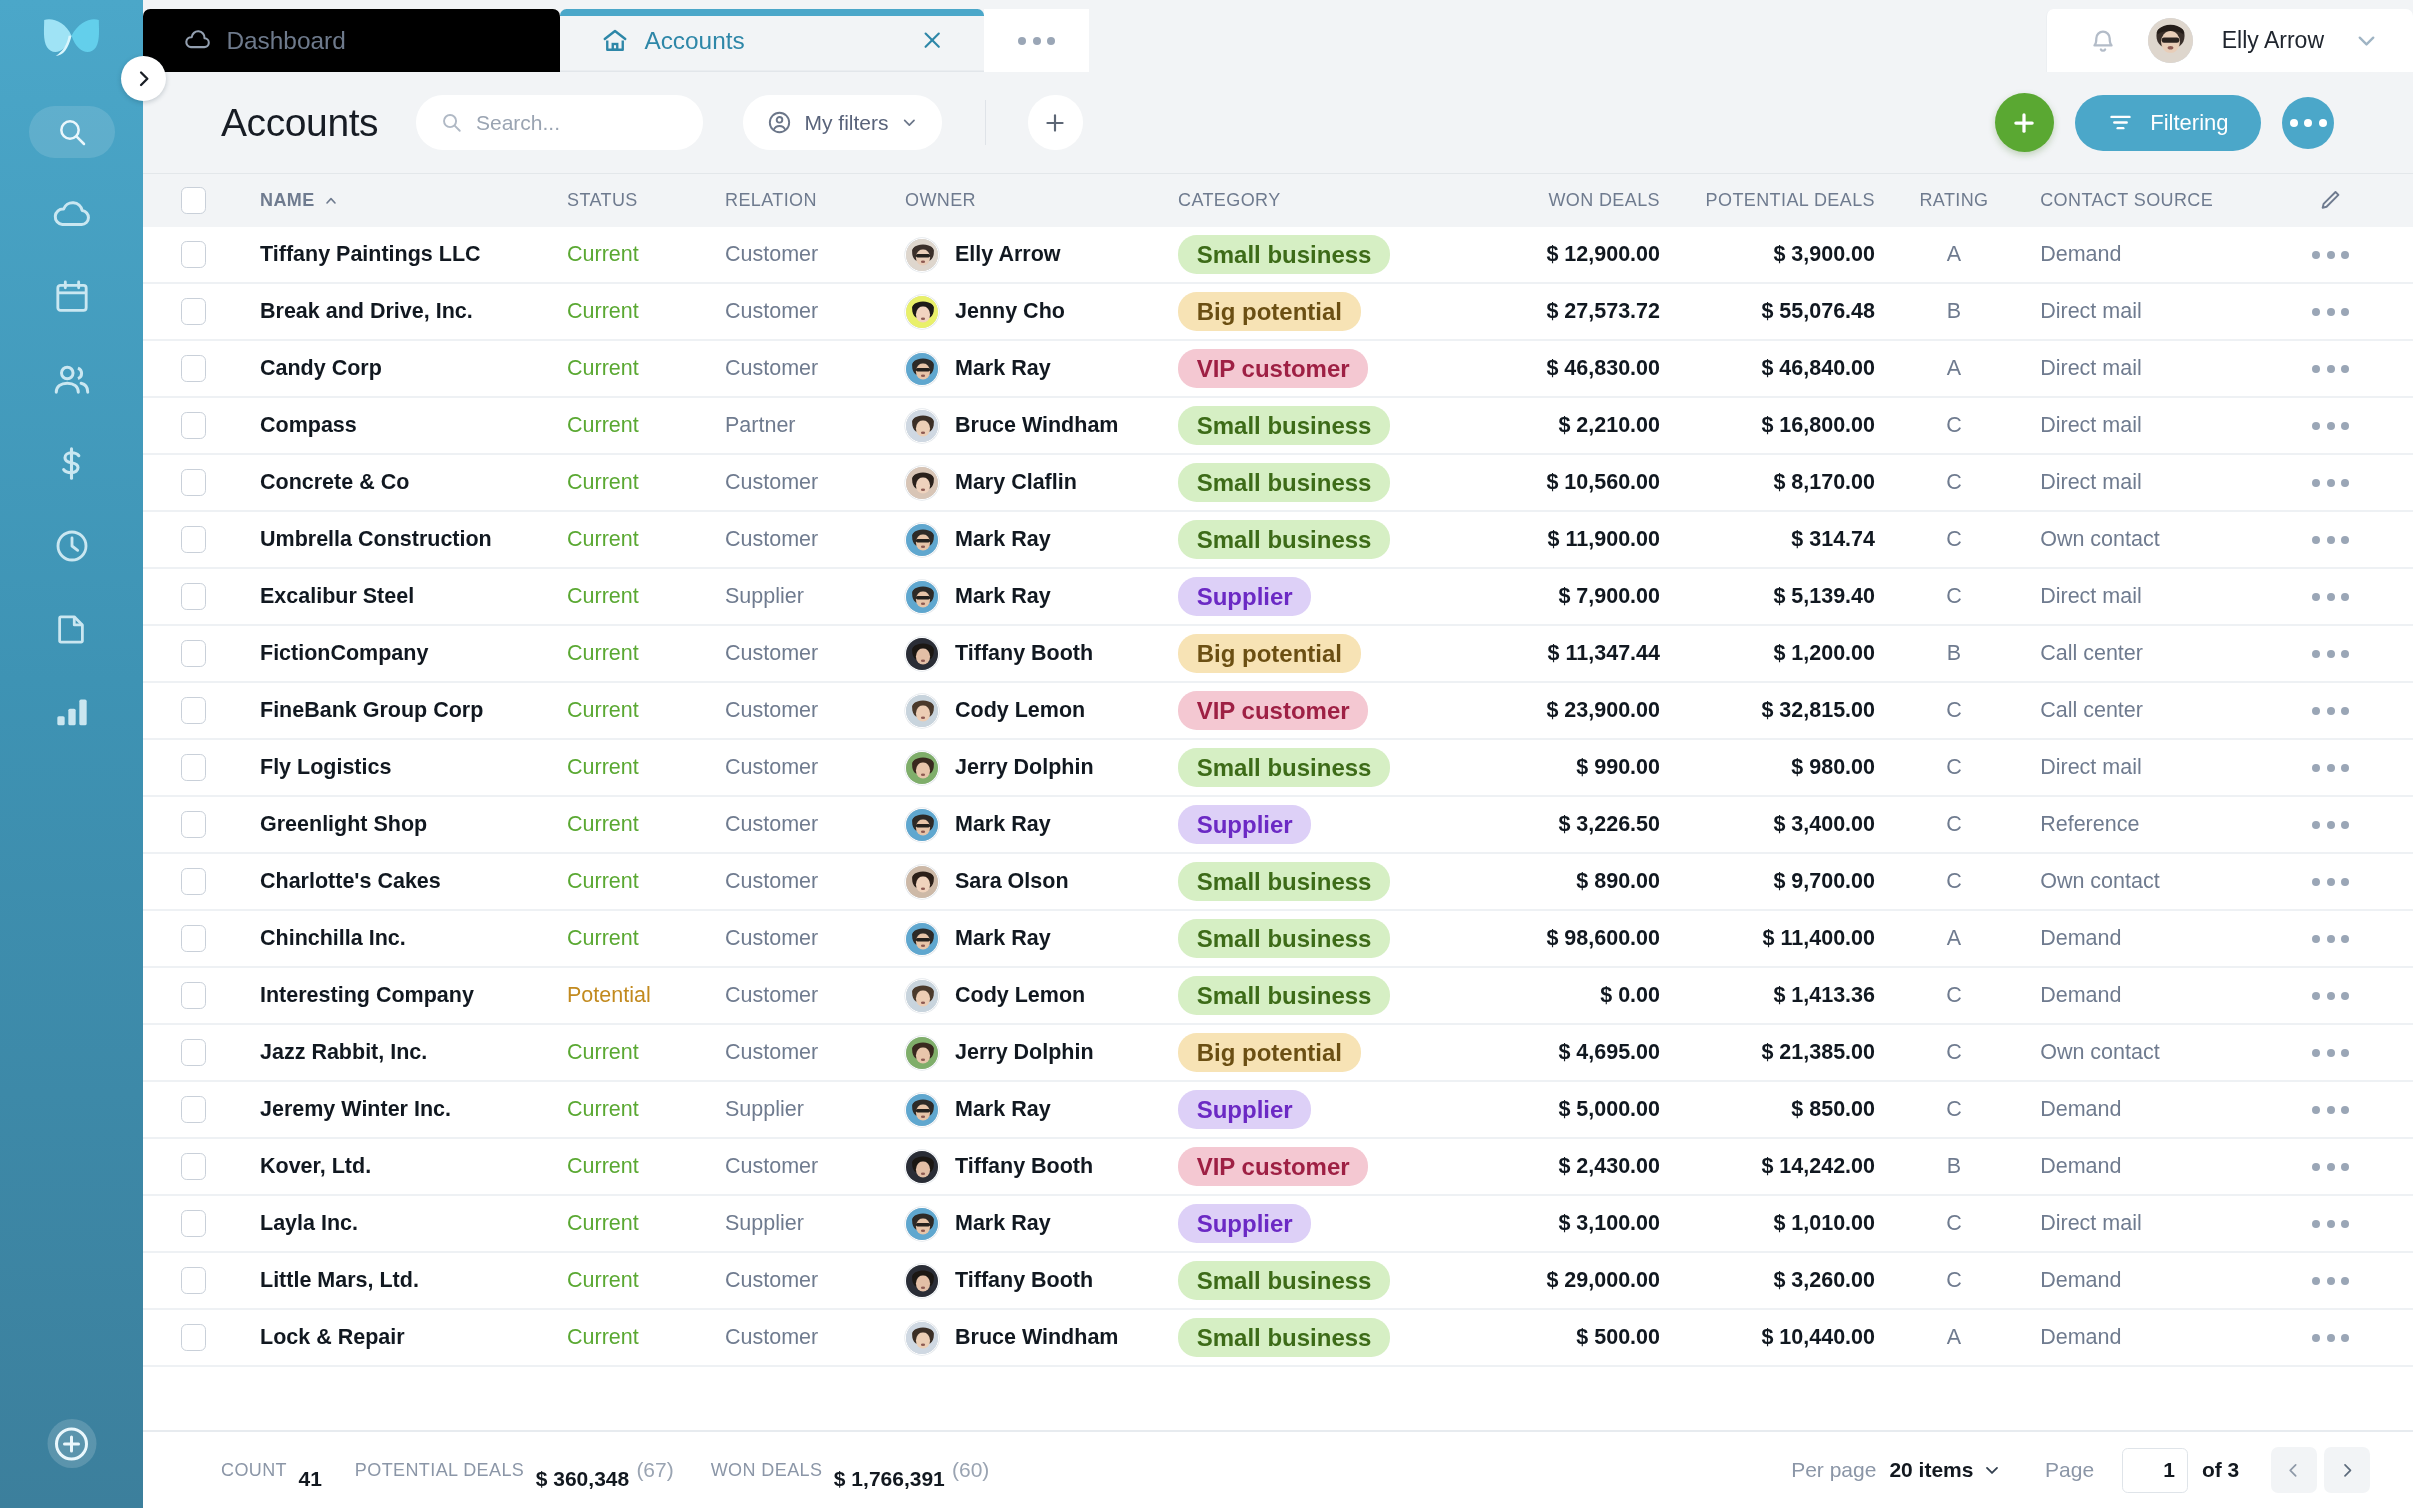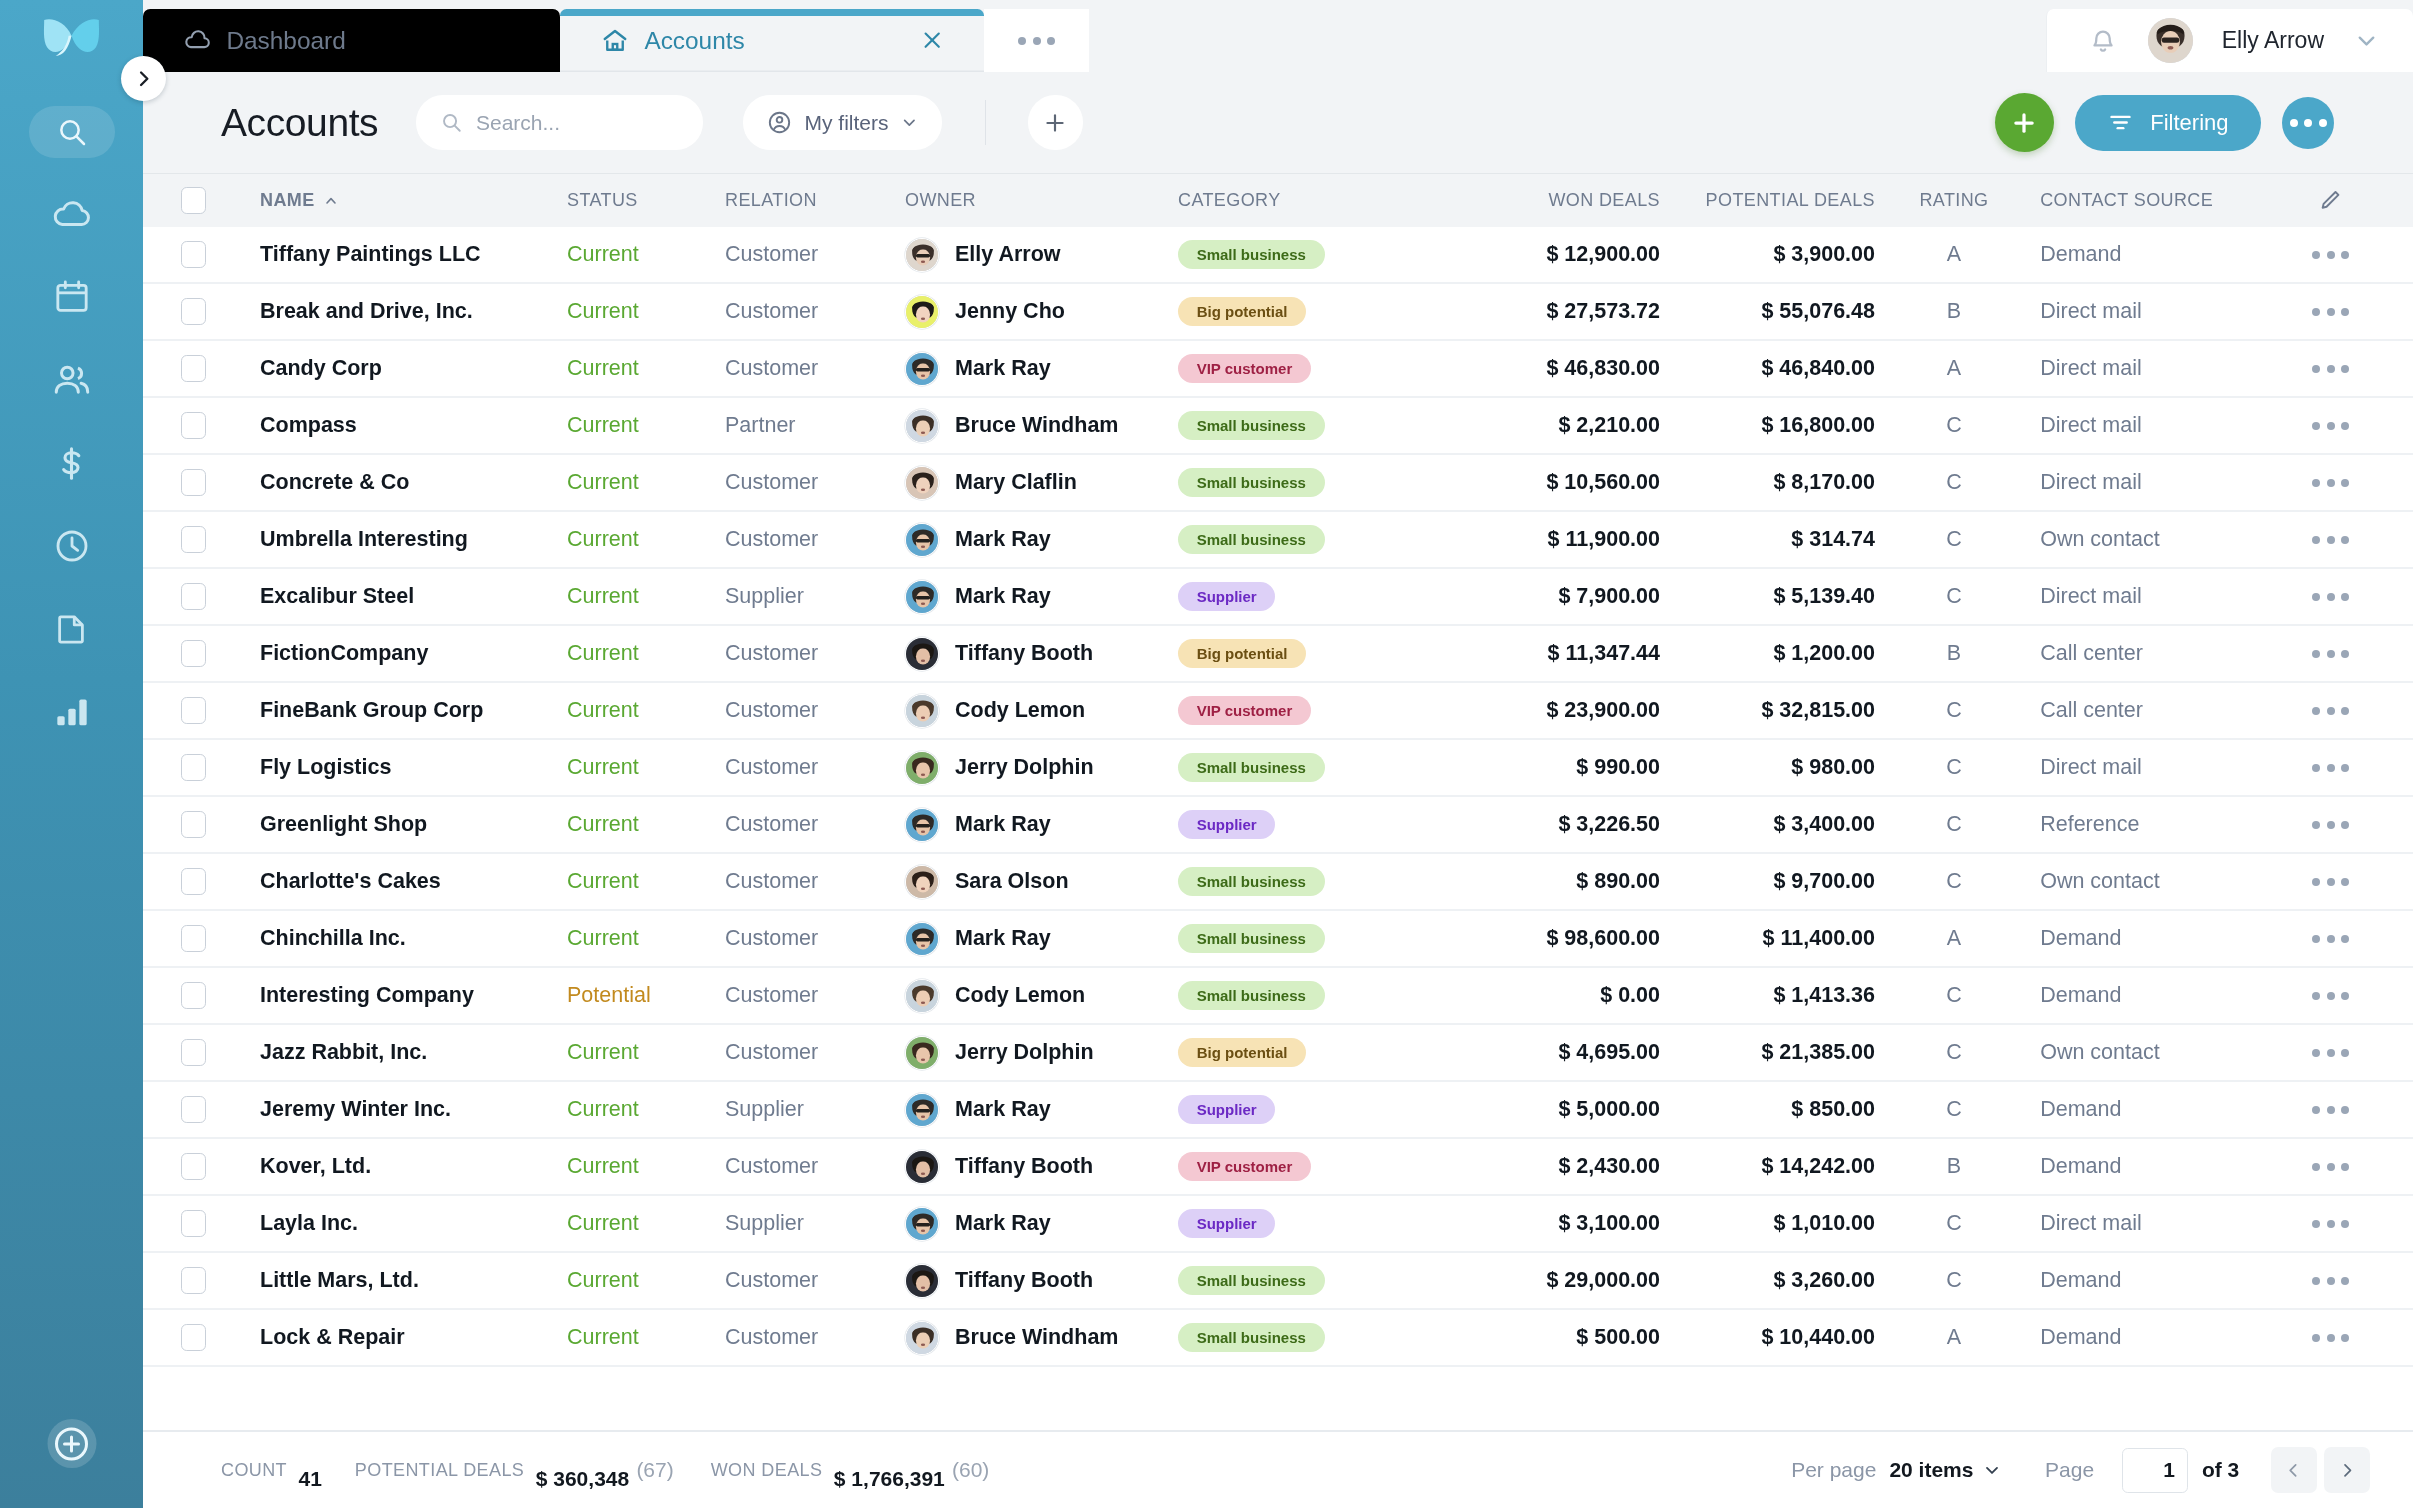--- a/index.html
+++ b/index.html
@@ -114,21 +114,21 @@
   }
   .c-check { width: 72px; flex: 0 0 72px; display: flex; justify-content: center; padding-left: 29px;}
   .chk { width: 24.4px; height: 27px; border: 1.4px solid #c9d0d9; border-radius: 5.7px; background: #fff; display:block; }
   .c-name { flex: 0 0 352px; font-weight: 700; color: #111820; padding-left: 45px; }
   .c-status { flex: 0 0 158px; color: #5aa832; }
   .c-status.potential { color: #c28a1e; }
   .c-relation { flex: 0 0 180px; color: #6f7b8f; }
   .c-owner { flex: 0 0 273px; display: flex; align-items: center; gap: 16px; font-weight: 700; color:#111820; }
   .ow-av { width: 34px; height: 34px; border-radius: 50%; overflow: hidden; flex: 0 0 34px; background: #cfd6de; border:1.4px solid #fff; box-shadow:0 0 0 0.7px #e4e8ec;}
   .c-cat { flex: 0 0 302px; }
-  .badge { display: inline-block; border-radius: 18.7px; padding: 5.7px 18.7px; font-size: 15px; font-weight: 700; }
+  .badge { display: inline-block; border-radius: 18.7px; padding: 5.7px 18.7px; font-size: 24px; font-weight: 700; }
   .badge.small-business { background: #d6efc4; color: #3d6b18; }
   .badge.big-potential { background: #f7e3b5; color: #6b4f13; }
   .badge.vip-customer   { background: #f4c8d2; color: #9e2044; }
   .badge.supplier       { background: #ddd0f7; color: #6b29c4; }
   .c-won { flex: 0 0 180px; text-align: right; font-weight: 700; color: #111820; }
   .c-pot { flex: 0 0 215px; text-align: right; font-weight: 700; color: #111820; }
   .c-rating { flex: 0 0 158px; text-align: center; color: #6f7b8f; }
   .c-source { flex: 0 0 215px; color: #6f7b8f; padding-left: 7.2px; }
   .c-rowmenu { flex: 1; display: flex; justify-content: center; }
   .thead .c-name { font-weight: 700; display: flex; align-items: center; gap: 8.6px; color:#6f7b8f; }
@@ -545,21 +545,21 @@
                   <i></i>
                   <i></i>
                   <i></i>
                 </span>
               </div>
             </div>
             <div class="trow">
               <div class="c-check">
                 <span class="chk"></span>
               </div>
-              <div class="c-name">Umbrella Interesting</div>
+              <div class="c-name">Umbrella Construction</div>
               <div class="c-status">Current</div>
               <div class="c-relation">Customer</div>
               <div class="c-owner">
                 <span class="ow-av">
                   <svg viewBox="0 0 48 48" width="34" height="34">
                     <rect width="48" height="48" fill="#5fa7cf"></rect>
                     <path d="M9 16c1.5-9 28-9 30 0 1.5 9-3 17-15 17S7.5 25 9 16z" fill="#2d2a27"></path>
                     <ellipse cx="24" cy="26" rx="10" ry="11.5" fill="#e7c4a8"></ellipse>
                     <rect x="14" y="21" width="20" height="5" rx="2.2" fill="#23201d"></rect>
                     <path d="M10 13c6-7 22-7 28 0 1.6 2.4.8 5.4.8 5.4-3-5.4-26.6-5.4-29.6 0 0 0-.8-3 .8-5.4z" fill="#2d2a27"></path>

